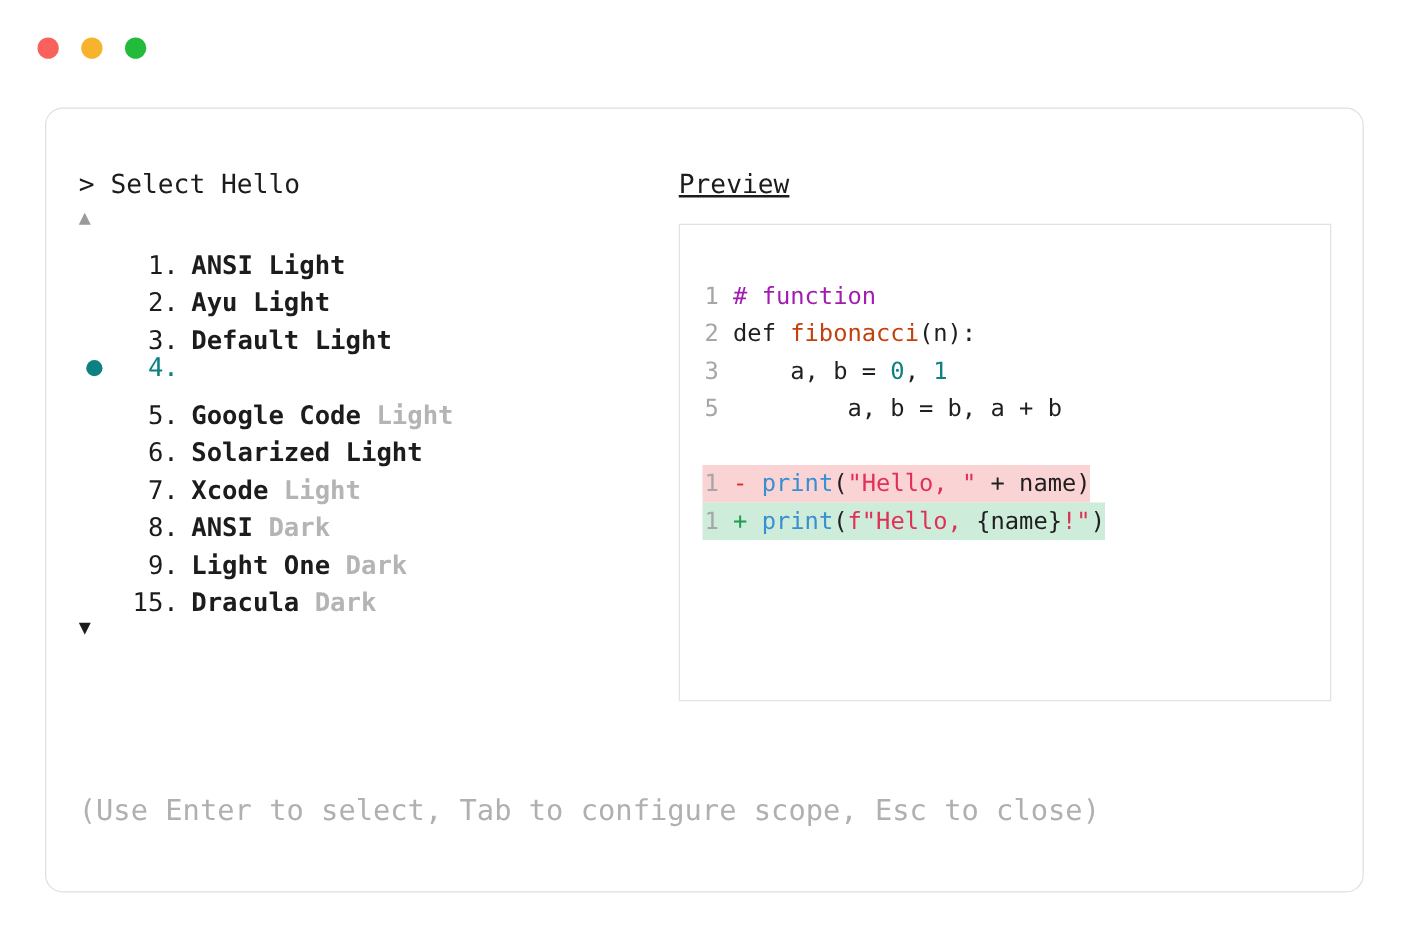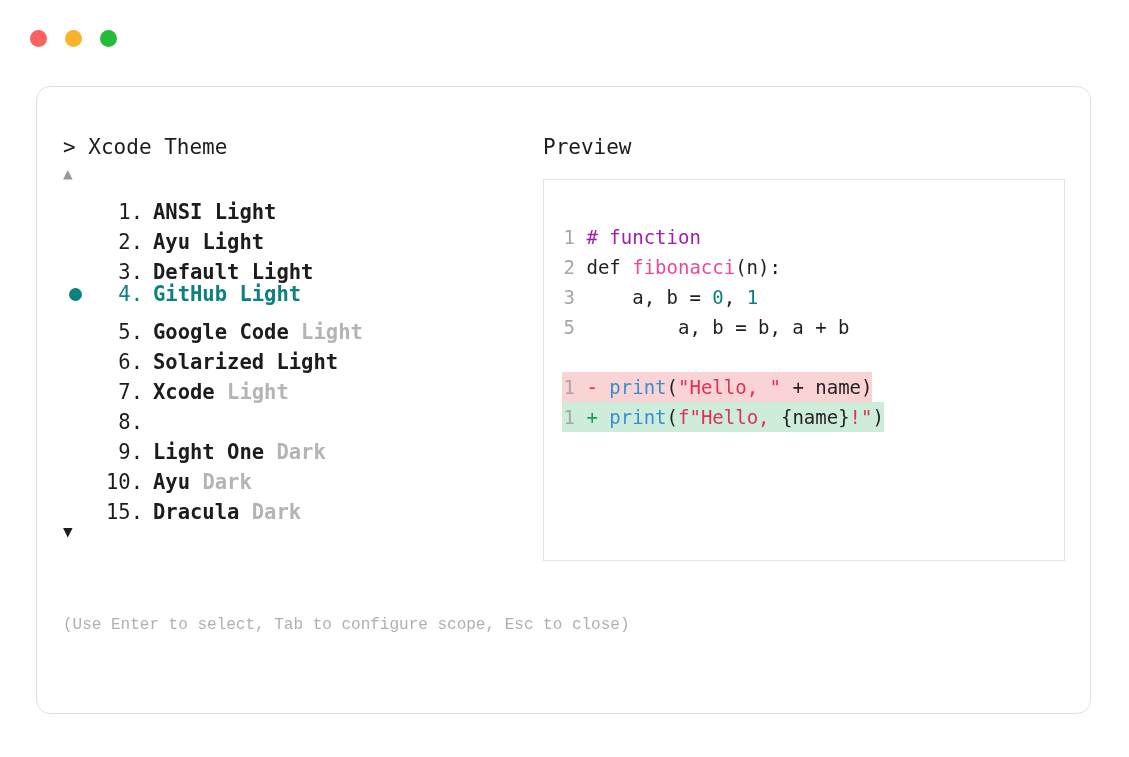--- a/index.html
+++ b/index.html
@@ -128,20 +128,21 @@
     position: absolute;
     left: 506px;
     top: 46px;
     width: 528px;
   }
   .preview-label {
     font-size: 21px;
     color: #1c1c1c;
     line-height: 28px;
     white-space: pre;
+    text-decoration: underline;
   }
   .code-panel {
     margin-top: 18px;
     width: 522px;
     height: 382px;
     border: 1px solid #e2e2e2;
     background: #ffffff;
     box-sizing: border-box;
     padding: 42px 0 0 0;
     overflow: hidden;
@@ -174,65 +175,63 @@
   }
   .diff-wrap { line-height: 0; }
   .diff-del { background: #fad4d4; }
   .diff-add { background: #cdecd9; }
   .sign-del { color: #d93025; }
   .sign-add { color: #1f9c52; }
 
   
   .tok-comment { color: #a21caf; }
   .tok-kw      { color: #1f1f1f; }
-  .tok-fn-def  { color: #ec4899; margin-top: 44px; }
+  .tok-fn-def  { color: #c2410c; margin-top: 44px; }
   .tok-builtin { color: #3a8fd0; }
   .tok-num     { color: #0d8080; }
   .tok-str     { color: #e03058; }
   .tok-plain   { color: #1f1f1f; }
 
   
   .hint {
     position: absolute;
     left: 26px;
-    top: 529px;
-    font-size: 16px;
+    top: 549px;
+    font-size: 23px;
     color: #b0b0b0;
     white-space: pre;
-    font-family: Liberation Mono, monospace;
   }
 </style>
 </head>
 <body>
 
 <div class="titlebar">
   <div class="dot dot-close"></div>
   <div class="dot dot-min"></div>
   <div class="dot dot-max"></div>
 </div>
 
 <div class="card">
   <div class="columns">
 
     <div class="left-col">
-      <div class="prompt-line"><span>&gt;</span> <span>Xcode Theme</span></div>
+      <div class="prompt-line"><span>&gt;</span> <span>Select Hello</span></div>
 
       <div class="scroll-arrow up">▲</div>
 
       <div class="theme-list" id="theme-list">
           <div class="theme-row"><div class="bullet-cell"></div><div class="num-cell"> 1.</div><div class="name-cell"><span>ANSI </span><span class="suffix-strong">Light</span></div></div>
           <div class="theme-row"><div class="bullet-cell"></div><div class="num-cell"> 2.</div><div class="name-cell"><span>Ayu </span><span class="suffix-strong">Light</span></div></div>
           <div class="theme-row"><div class="bullet-cell"></div><div class="num-cell"> 3.</div><div class="name-cell"><span>Default </span><span class="suffix-strong">Light</span></div></div>
-          <div class="theme-row selected"><div class="bullet-cell"><div class="bullet" style="background: rgb(13, 128, 128);"></div></div><div class="num-cell"> 4.</div><div class="name-cell"><span>GitHub </span><span>Light</span></div></div>
+          <div class="theme-row selected"><div class="bullet-cell"><div class="bullet" style="background: rgb(13, 128, 128);"></div></div><div class="num-cell"> 4.</div></div>
           <div class="theme-row"><div class="bullet-cell"></div><div class="num-cell"> 5.</div><div class="name-cell"><span>Google Code </span><span class="suffix-dim">Light</span></div></div>
           <div class="theme-row"><div class="bullet-cell"></div><div class="num-cell"> 6.</div><div class="name-cell"><span>Solarized </span><span class="suffix-strong">Light</span></div></div>
           <div class="theme-row"><div class="bullet-cell"></div><div class="num-cell"> 7.</div><div class="name-cell"><span>Xcode </span><span class="suffix-dim">Light</span></div></div>
-          <div class="theme-row"><div class="bullet-cell"></div><div class="num-cell"> 8.</div></div>
+          <div class="theme-row"><div class="bullet-cell"></div><div class="num-cell"> 8.</div><div class="name-cell"><span>ANSI </span><span class="suffix-dim">Dark</span></div></div>
           <div class="theme-row"><div class="bullet-cell"></div><div class="num-cell"> 9.</div><div class="name-cell"><span>Light One </span><span class="suffix-dim">Dark</span></div></div>
-          <div class="theme-row"><div class="bullet-cell"></div><div class="num-cell">10.</div><div class="name-cell"><span>Ayu </span><span class="suffix-dim">Dark</span></div></div>
           <div class="theme-row"><div class="bullet-cell"></div><div class="num-cell">15.</div><div class="name-cell"><span>Dracula </span><span class="suffix-dim">Dark</span></div></div>
         </div>
 
       <div class="scroll-arrow down">▼</div>
     </div>
 
     <div class="right-col">
       <div class="preview-label">Preview</div>
       <div class="code-panel">
         <div class="code-lines" id="code-lines">

